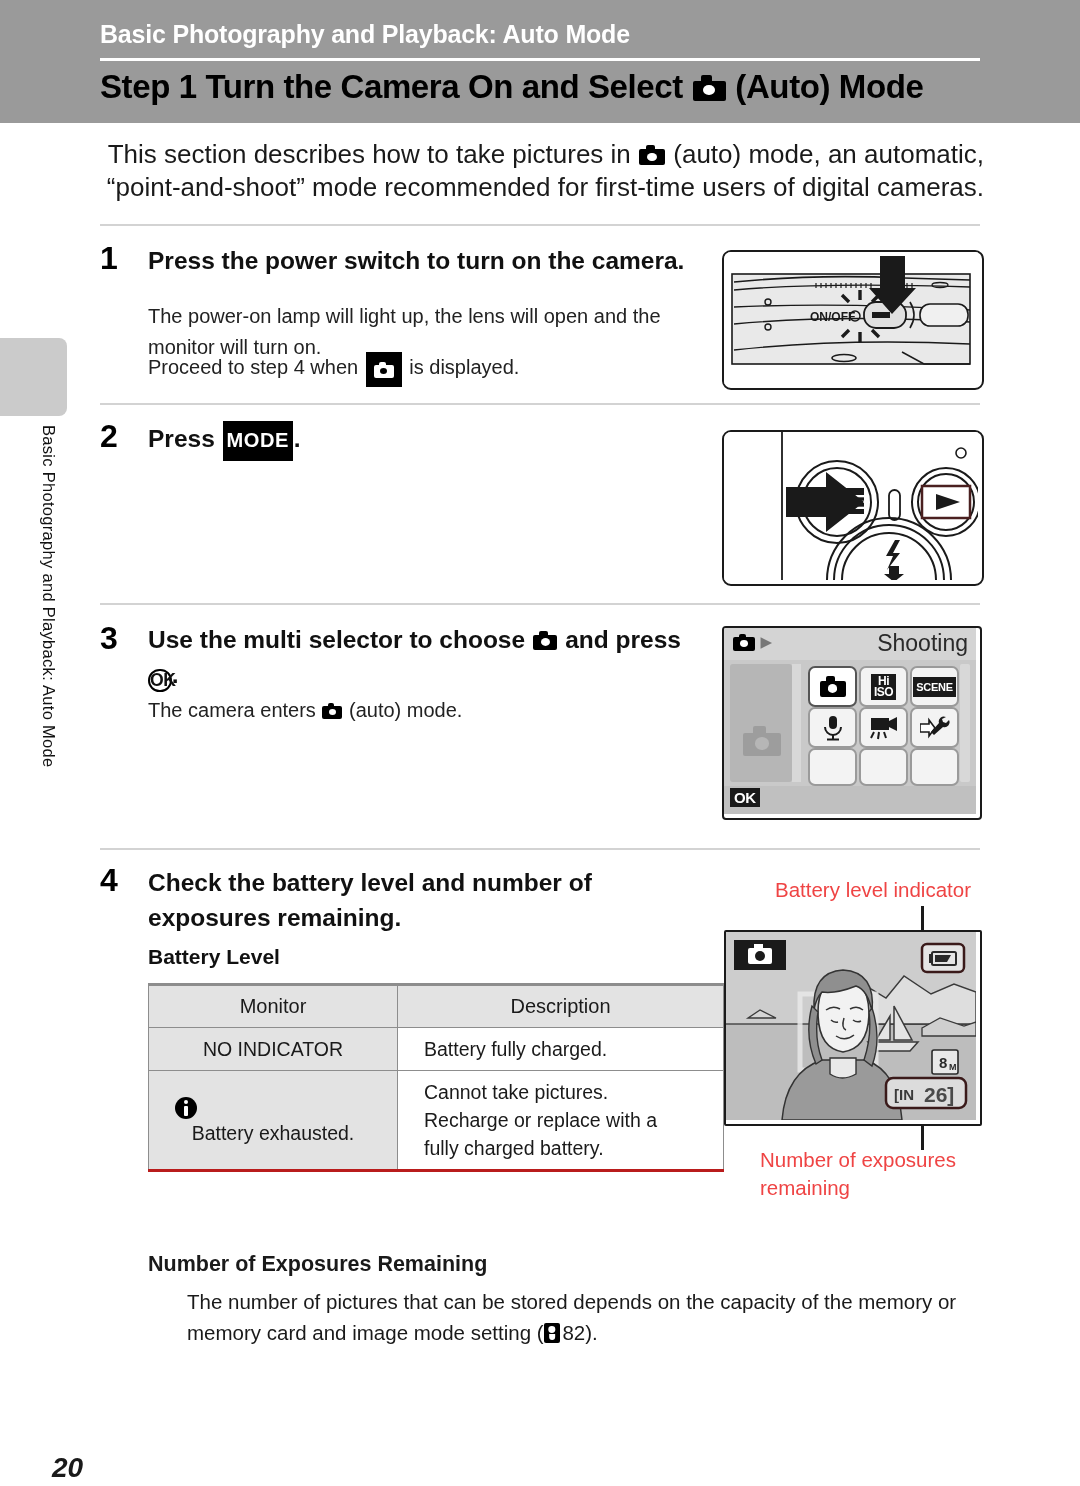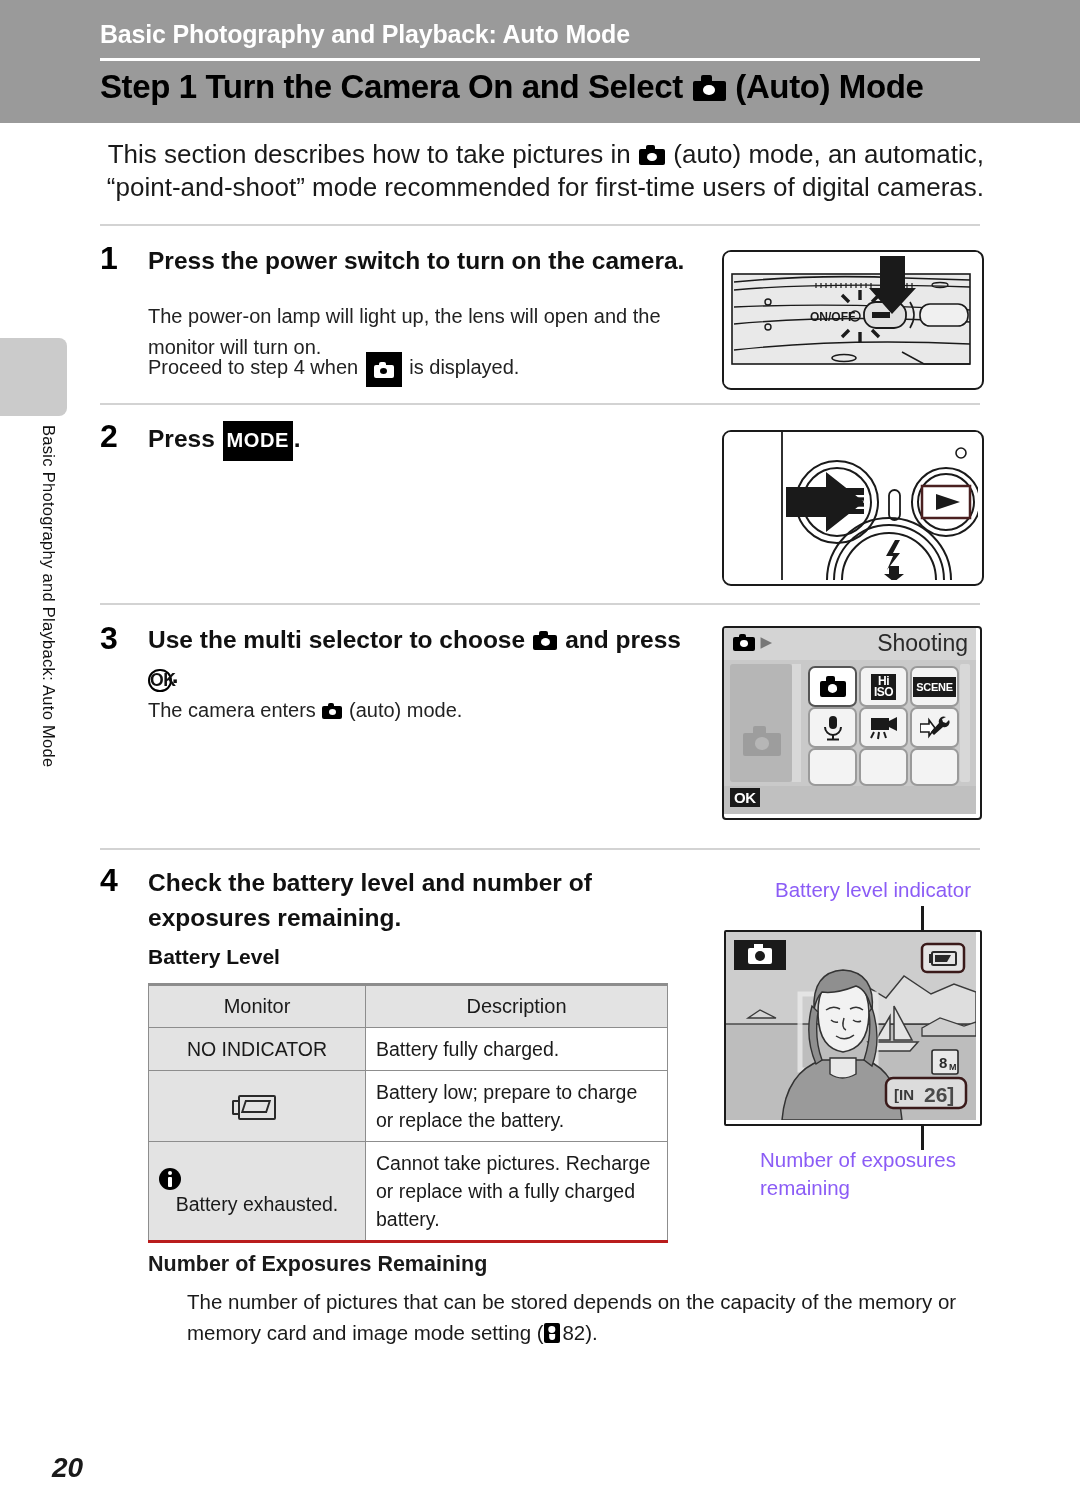--- a/index.html
+++ b/index.html
@@ -212,27 +212,27 @@
   
   .subhead {
     position: absolute;
     font-size: 21px;
     font-weight: bold;
     color: #111;
   }
   table.batt {
     position: absolute;
     left: 148px; top: 983px;
-    width: 520px;
+    width: 576px;
     border-collapse: collapse;
     font-size: 19.5px;
   }
   table.batt th, table.batt td {
     border: 1.5px solid #8d8d8d;
-    padding: 7px 10px;
+    padding: 7px 26px;
     vertical-align: middle;
   }
   table.batt th {
     background: #e3e3e3;
     font-weight: normal;
     text-align: center;
     font-size: 20px;
     padding: 9px 6px;
     border-top: 3px solid #8d8d8d;
   }
@@ -357,21 +357,21 @@
     position: absolute;
     font-size: 23px;
     color: #2a2a2a;
   }
 
   
   .callout-text {
     position: absolute;
     font-size: 20.5px;
     line-height: 28px;
-    color: #8b5cf6;
+    color: #ef4444;
   }
   .callout-line {
     position: absolute;
     background: #1a1a1a;
   }
 </style>
 </head>
 <body>
 
 <div class="header-band"></div>
@@ -562,26 +562,20 @@
 <table class="batt">
   <tbody>
       <tr>
     <th>Monitor</th>
     <th>Description</th>
   </tr>
   <tr>
     <td class="mon">NO INDICATOR</td>
     <td class="desc">Battery fully charged.</td>
   </tr>
-  <tr>
-    <td class="mon">
-      <span class="batt-icon"></span>
-    </td>
-    <td class="desc">Battery low; prepare to charge or replace the battery.</td>
-  </tr>
   <tr class="last">
     <td class="mon">
       <div style="text-align:left;"><span class="warn-icon"></span></div>
       <div>Battery exhausted.</div>
     </td>
     <td class="desc">Cannot take pictures. Recharge or replace with a fully charged battery.</td>
   </tr>
 </tbody>
   </table>
 

